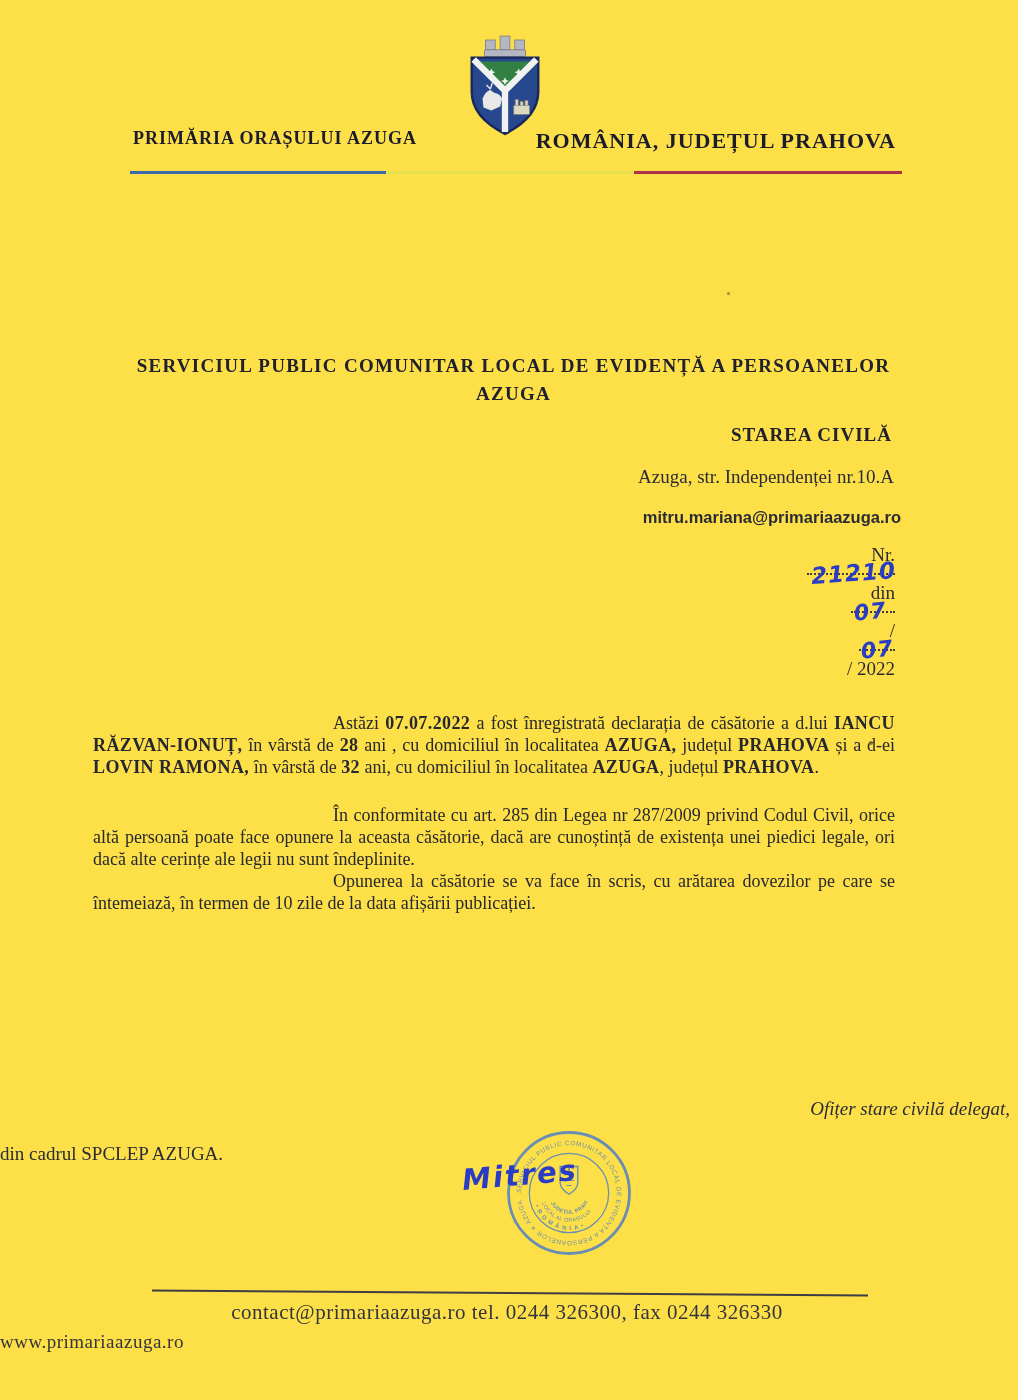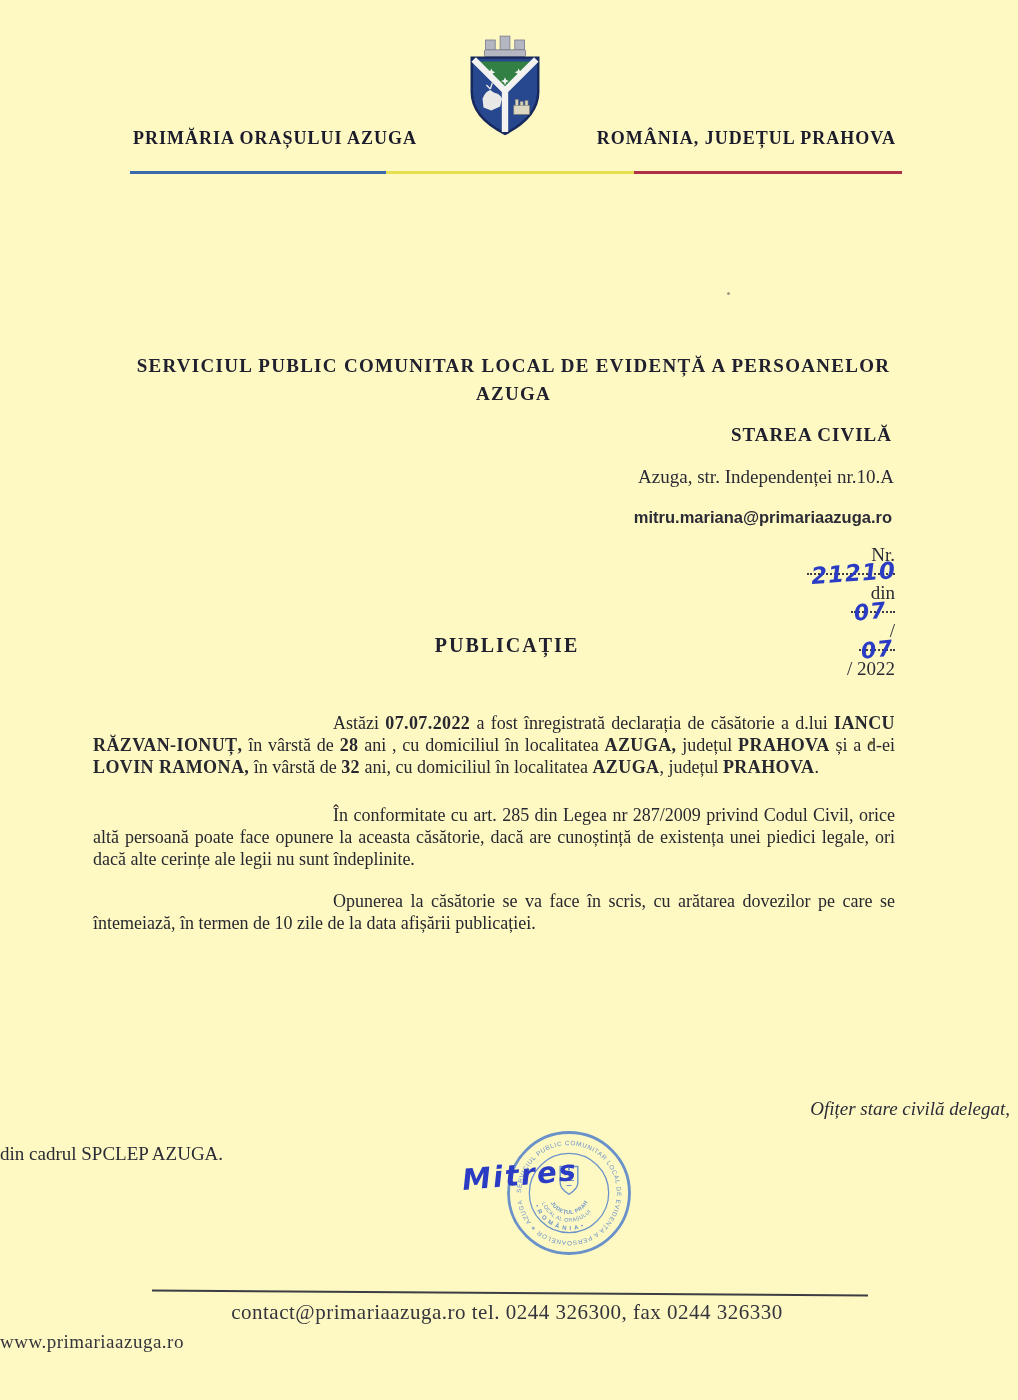--- a/index.html
+++ b/index.html
@@ -5,34 +5,34 @@
   * { margin: 0; padding: 0; box-sizing: border-box; }
   html, body { width: 1018px; height: 1400px; }
   body {
     font-family: "Liberation Serif", serif;
     background: #ffffff;
     overflow: hidden;
     position: relative;
   }
   .page {
     position: absolute; inset: 0;
-    background: #fef9c3;
+    background: #fde047;
     color: #26262e;
   }
   .abs { position: absolute; }
 
   
   .org-left {
     left: 133px; top: 128px;
     font-size: 18px; font-weight: bold; letter-spacing: 1px;
     color: #1b1b2c;
   }
   .org-right {
     right: 122px; top: 128px;
-    font-size: 18px; font-weight: bold; letter-spacing: 1px;
+    font-size: 22px; font-weight: bold; letter-spacing: 1px;
     color: #1b1b2c;
   }
   .tricolor {
     left: 130px; top: 171px; width: 772px; height: 3px;
     display: flex;
   }
   .tricolor span { height: 100%; }
   .flag-blue   { width: 33.2%; }
   .flag-yellow { width: 32.1%; }
   .flag-red    { width: 34.7%; }
@@ -51,21 +51,21 @@
   .dept {
     right: 126px; top: 424px;
     font-size: 19px; font-weight: bold; letter-spacing: 1px;
     color: #20202e;
   }
   .address {
     right: 124px; top: 466px;
     font-size: 19px; color: #2b2b36;
   }
   .email {
-    right: 126px; top: 508px;
+    right: 117px; top: 508px;
     font-family: "Liberation Sans", sans-serif;
     font-size: 16.5px; font-weight: bold; color: #2b2b36;
   }
 
   
   .nr-line {
     right: 123px; top: 544px;
     font-size: 19px; color: #2b2b36;
     display: flex; align-items: flex-end; gap: 7px;
     height: 26px;
@@ -99,21 +99,21 @@
 
   
   .body-text {
     left: 93px; top: 712px; width: 802px;
     font-size: 18px; line-height: 22px;
     text-align: justify;
     color: #27272f;
   }
   .body-text p { text-indent: 240px; }
   .body-text p.p2 { margin-top: 26px; }
-  .body-text p.p3 { margin-top: 20px; }
+  .body-text p.p3 { }
   .body-text b, .body-text .seg-b { font-weight: bold; letter-spacing: 0.4px; }
 
   
   .signoff-1 { left: 0; right: 8px; top: 1098px; text-align: right; font-size: 19px; color: #2b2b36; font-style: italic; }
   .signoff-2 { left: 0; right: 38px; top: 1143px; font-size: 19px; color: #2b2b36; }
 
   .signature {
     left: 462px; top: 1158px;
     font-family: "DejaVu Sans", sans-serif;
     font-style: italic; font-weight: 700;
@@ -203,21 +203,20 @@
     <span class="dotted dot-day">
       <span class="hw hw-day" style="color: rgb(43, 60, 196);">07</span>
     </span>
     <span>/</span>
     <span class="dotted dot-mon">
       <span class="hw hw-mon" style="color: rgb(43, 60, 196);">07</span>
     </span>
     <span>/ 2022</span>
   </div>
 
-  <div class="abs doc-title">PUBLICAȚIE</div>
 
   <div class="abs body-text">
     <p class="p1"><span>Astăzi </span><span class="seg-b">07.07.2022</span><span> a fost înregistrată declarația de căsătorie a d.lui </span><span class="seg-b">IANCU RĂZVAN-IONUȚ,</span><span> în vârstă de </span><span class="seg-b">28</span><span> ani , cu domiciliul în localitatea </span><span class="seg-b">AZUGA,</span><span> județul </span><span class="seg-b">PRAHOVA</span><span> și a d-ei </span><span class="seg-b">LOVIN RAMONA,</span><span> în vârstă de </span><span class="seg-b">32</span><span> ani, cu domiciliul în localitatea </span><span class="seg-b">AZUGA</span><span>, județul </span><span class="seg-b">PRAHOVA</span><span>.</span></p>
     <p class="p2">În conformitate cu art. 285 din Legea nr 287/2009 privind Codul Civil, orice altă persoană poate face opunere la aceasta căsătorie, dacă are cunoștință de existența unei piedici legale, ori dacă alte cerințe ale legii nu sunt îndeplinite.</p>
     <p class="p3">Opunerea la căsătorie se va face în scris, cu arătarea dovezilor pe care se întemeiază, în termen de 10 zile de la data afișării publicației.</p>
   </div>
 
   <div class="abs signoff-1">Ofițer stare civilă delegat,</div>
   <div class="abs signoff-2">din cadrul SPCLEP AZUGA.</div>
 

